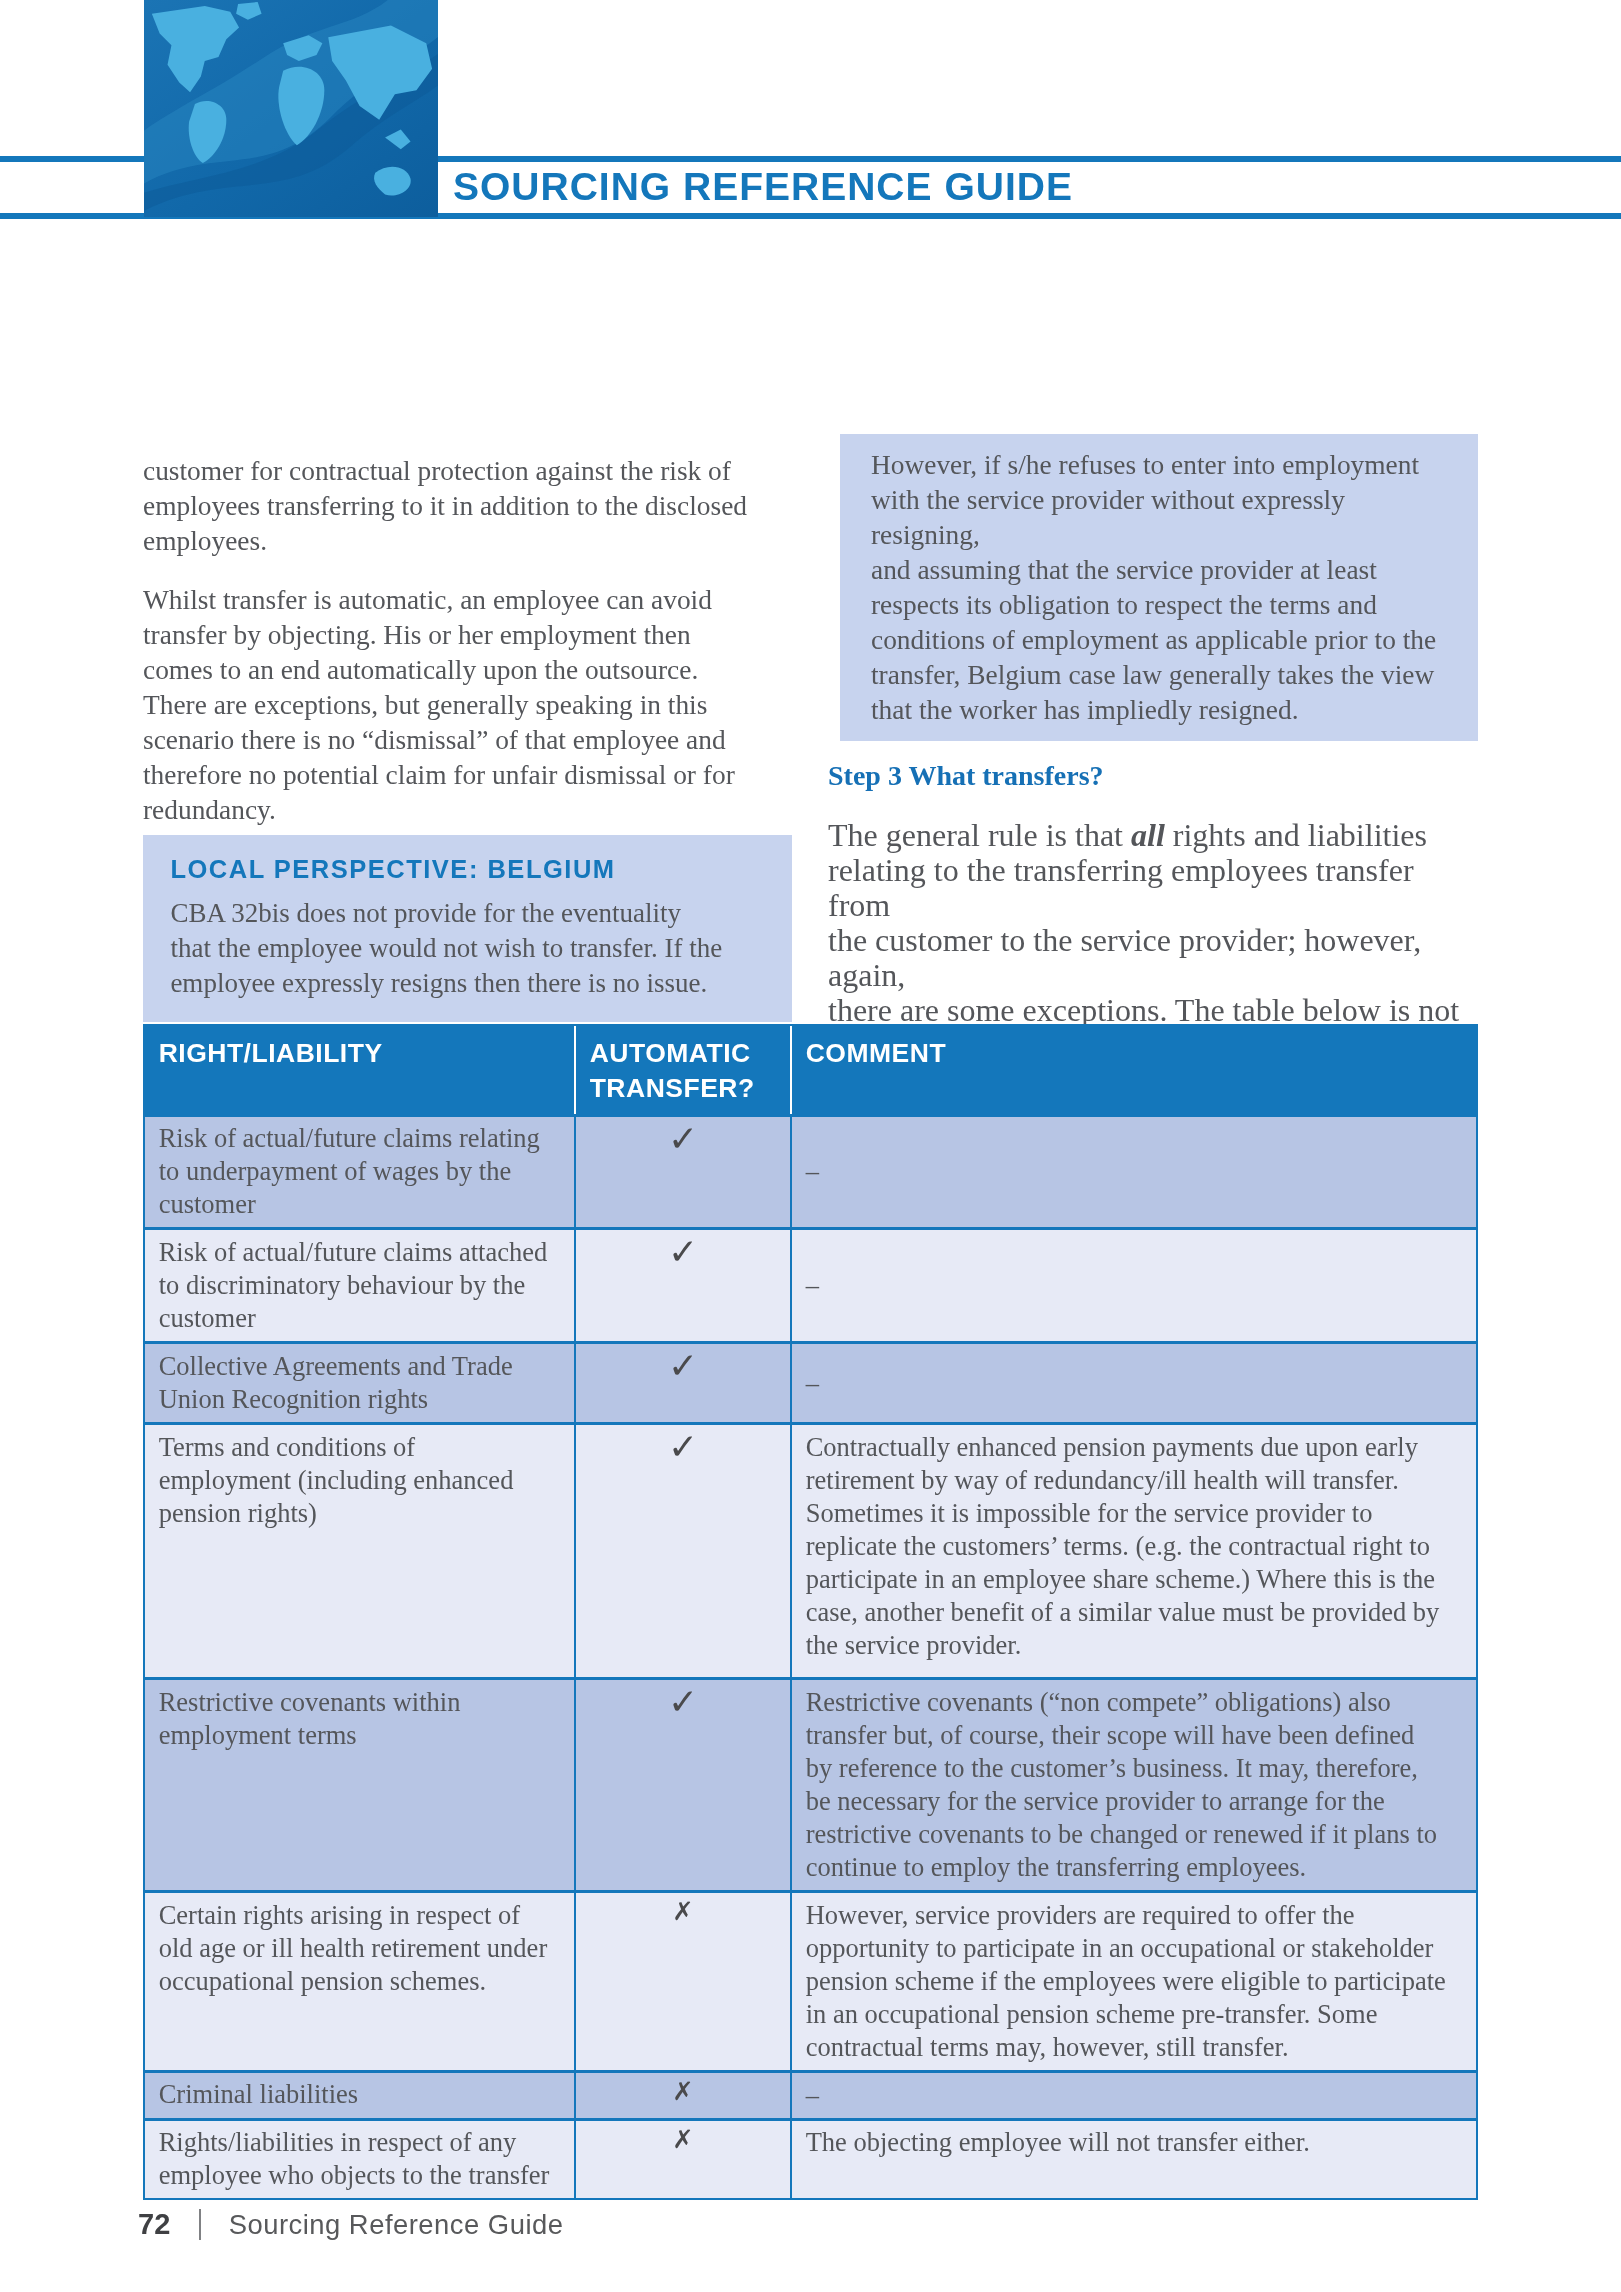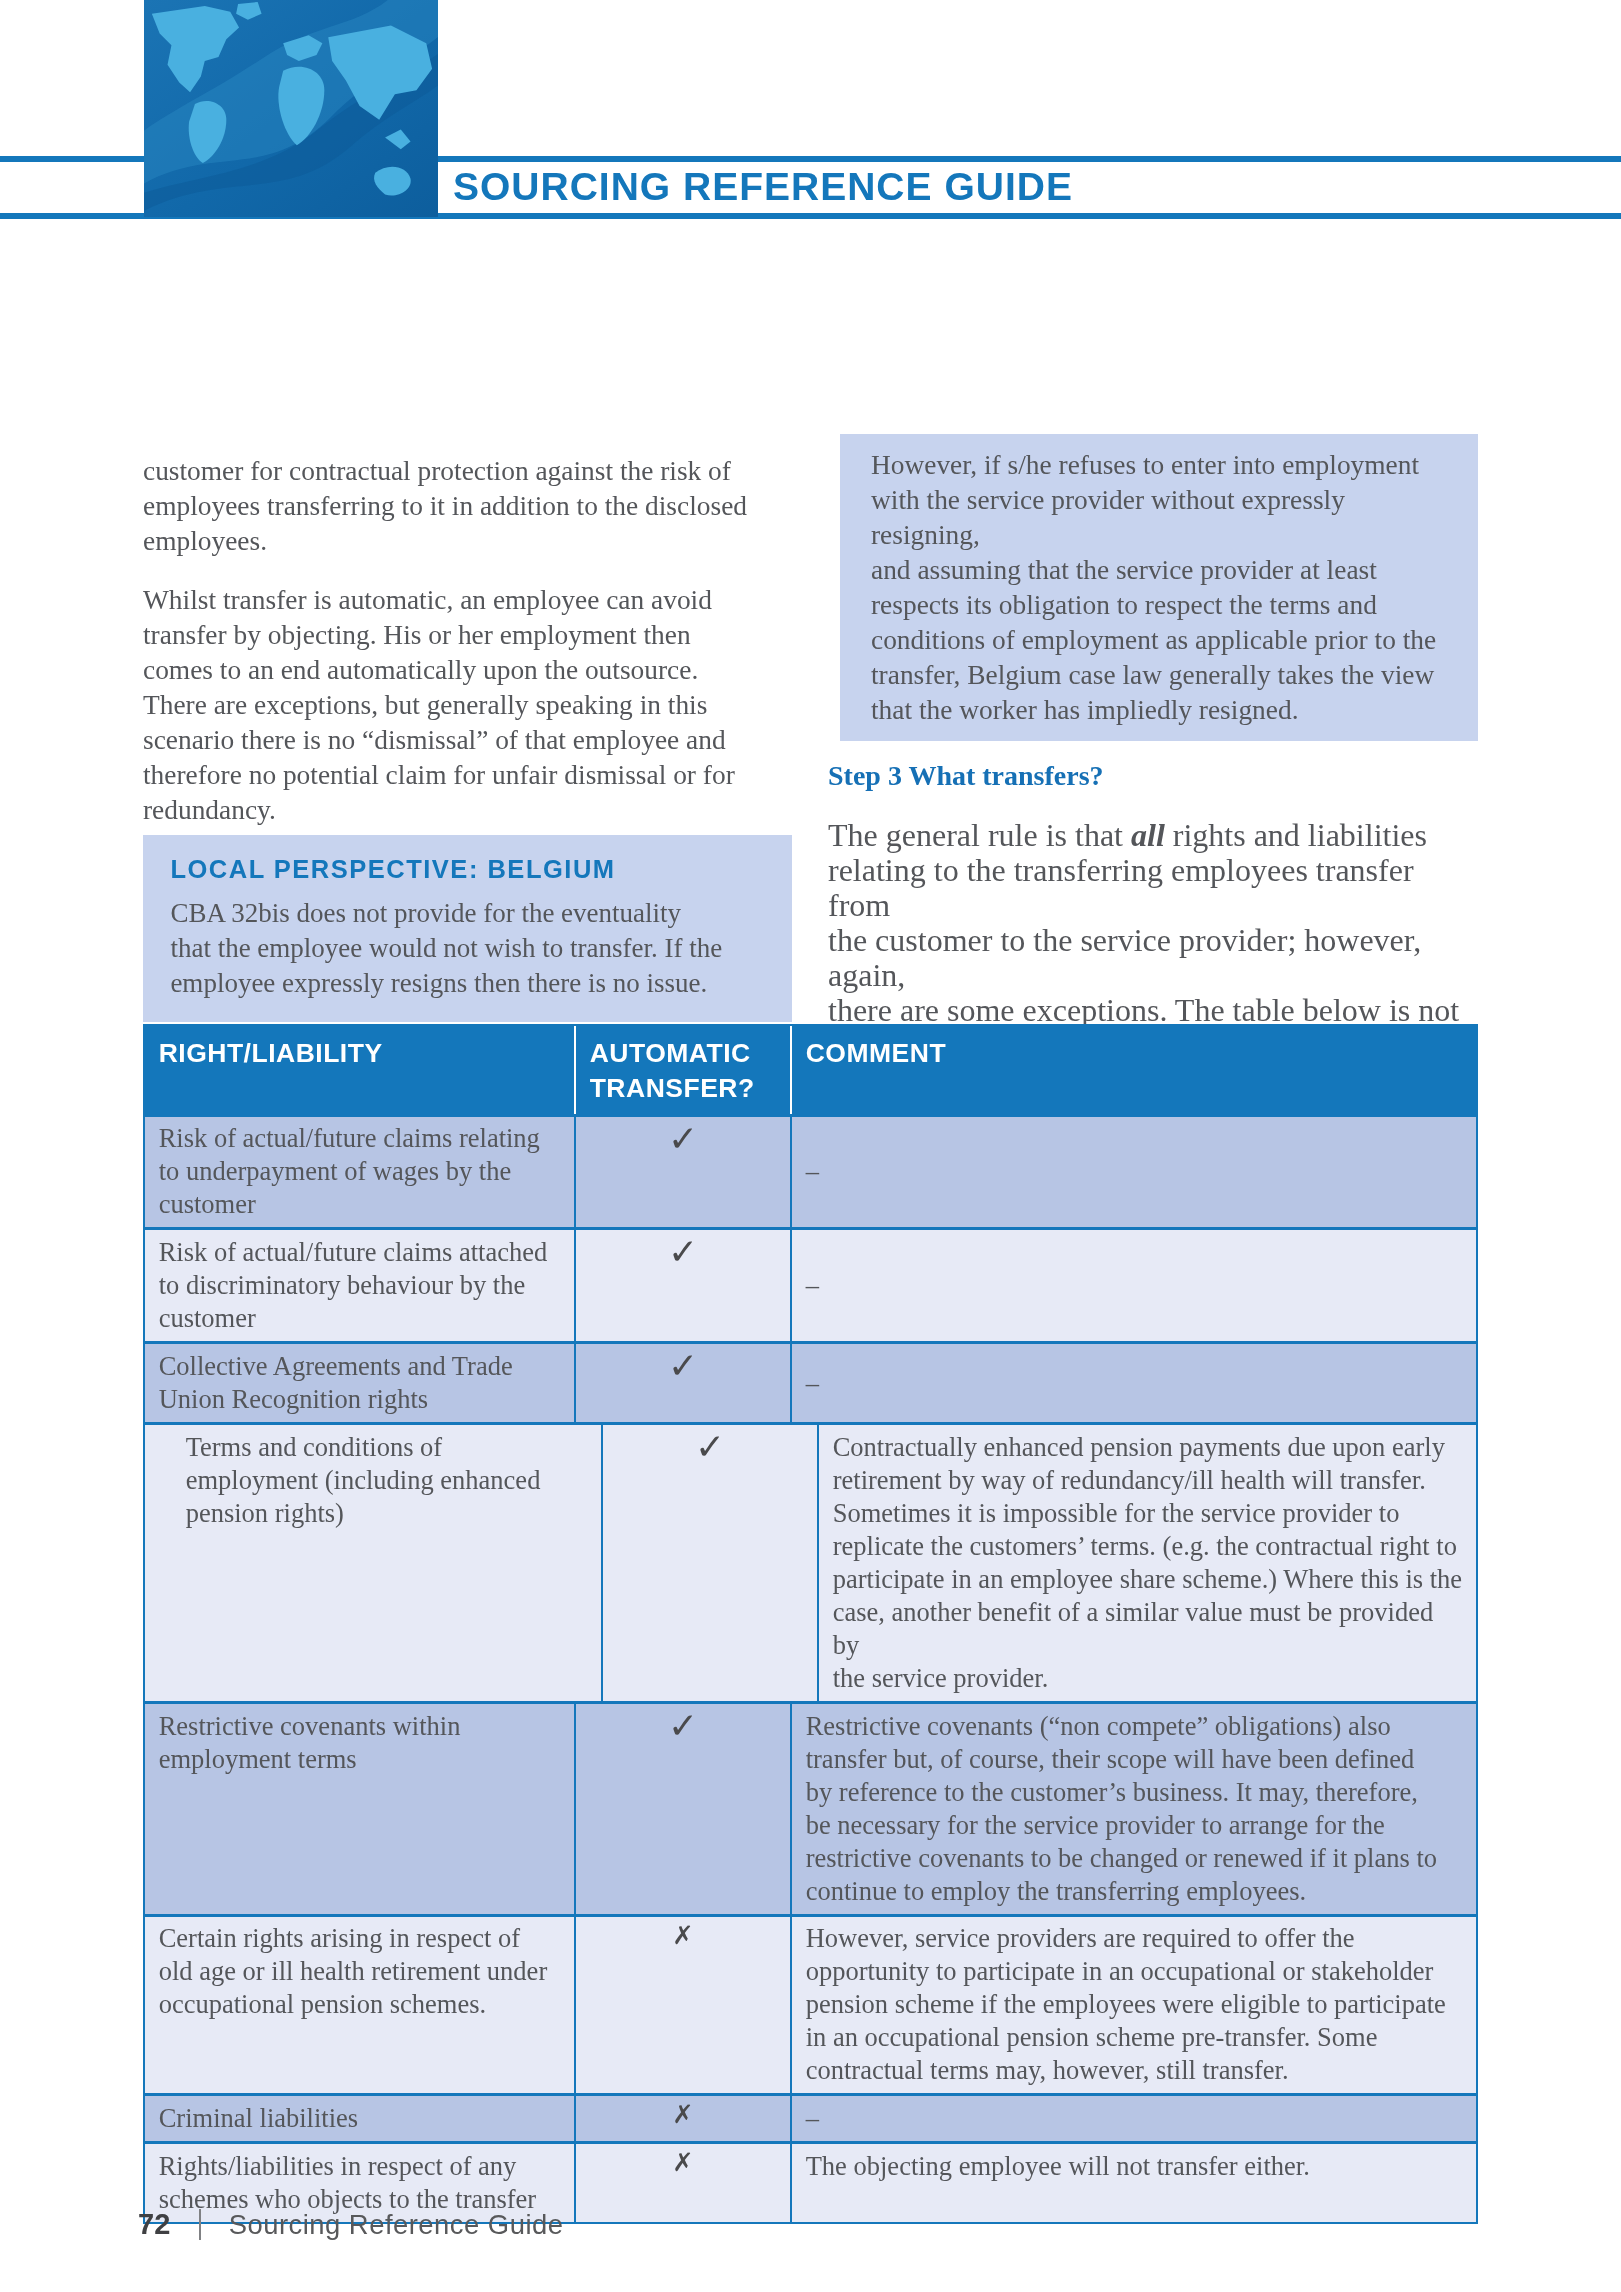--- a/index.html
+++ b/index.html
@@ -208,21 +208,21 @@
         <div class="tcell comment-cell centered">–</div>
       </div>
       <div class="trow" style="min-height: 68px;">
         <div class="tcell right-cell">Collective Agreements and Trade
 Union Recognition rights</div>
         <div class="tcell mark-cell">
           <span class="mark-check">✓</span>
         </div>
         <div class="tcell comment-cell centered">–</div>
       </div>
-      <div class="trow" style="min-height: 255px; padding-left: 27px;">
+      <div class="trow" style="min-height: 255px;">
         <div class="tcell right-cell">Terms and conditions of
 employment (including enhanced
 pension rights)</div>
         <div class="tcell mark-cell">
           <span class="mark-check">✓</span>
         </div>
         <div class="tcell comment-cell">Contractually enhanced pension payments due upon early
 retirement by way of redundancy/ill health will transfer.
 Sometimes it is impossible for the service provider to
 replicate the customers’ terms. (e.g. the contractual right to
@@ -258,21 +258,21 @@
       </div>
       <div class="trow" style="min-height: 48px;">
         <div class="tcell right-cell">Criminal liabilities</div>
         <div class="tcell mark-cell">
           <span class="mark-cross">✗</span>
         </div>
         <div class="tcell comment-cell centered">–</div>
       </div>
       <div class="trow" style="min-height: 77px;">
         <div class="tcell right-cell">Rights/liabilities in respect of any
-schemes who objects to the transfer</div>
+employee who objects to the transfer</div>
         <div class="tcell mark-cell">
           <span class="mark-cross">✗</span>
         </div>
         <div class="tcell comment-cell">The objecting employee will not transfer either.</div>
       </div>
     </div>
 
   <div class="footer">
     <span class="page-num">72</span>
     <span class="footer-divider"></span>

